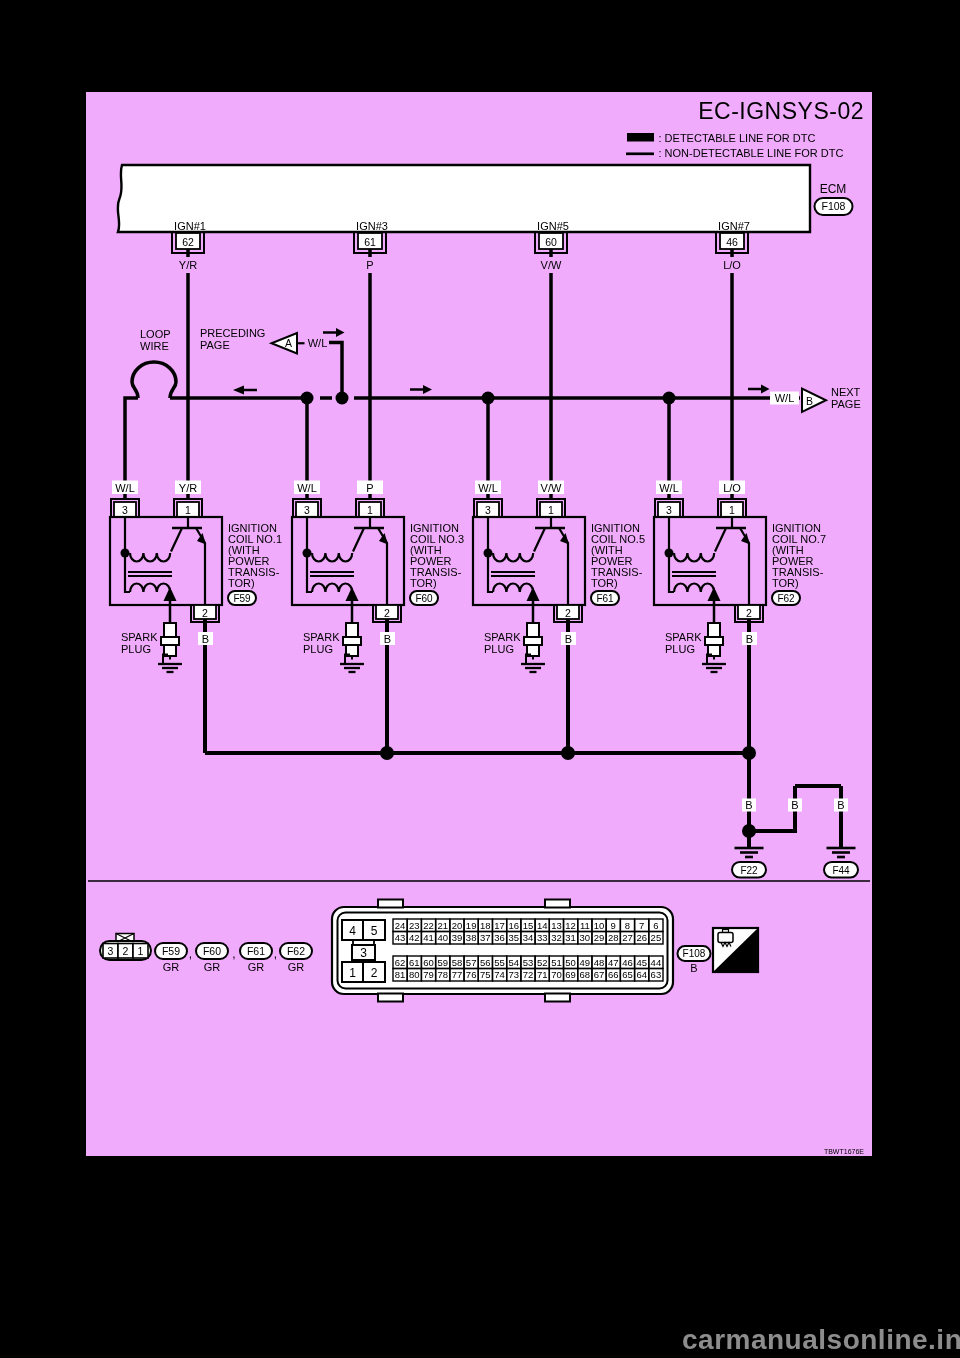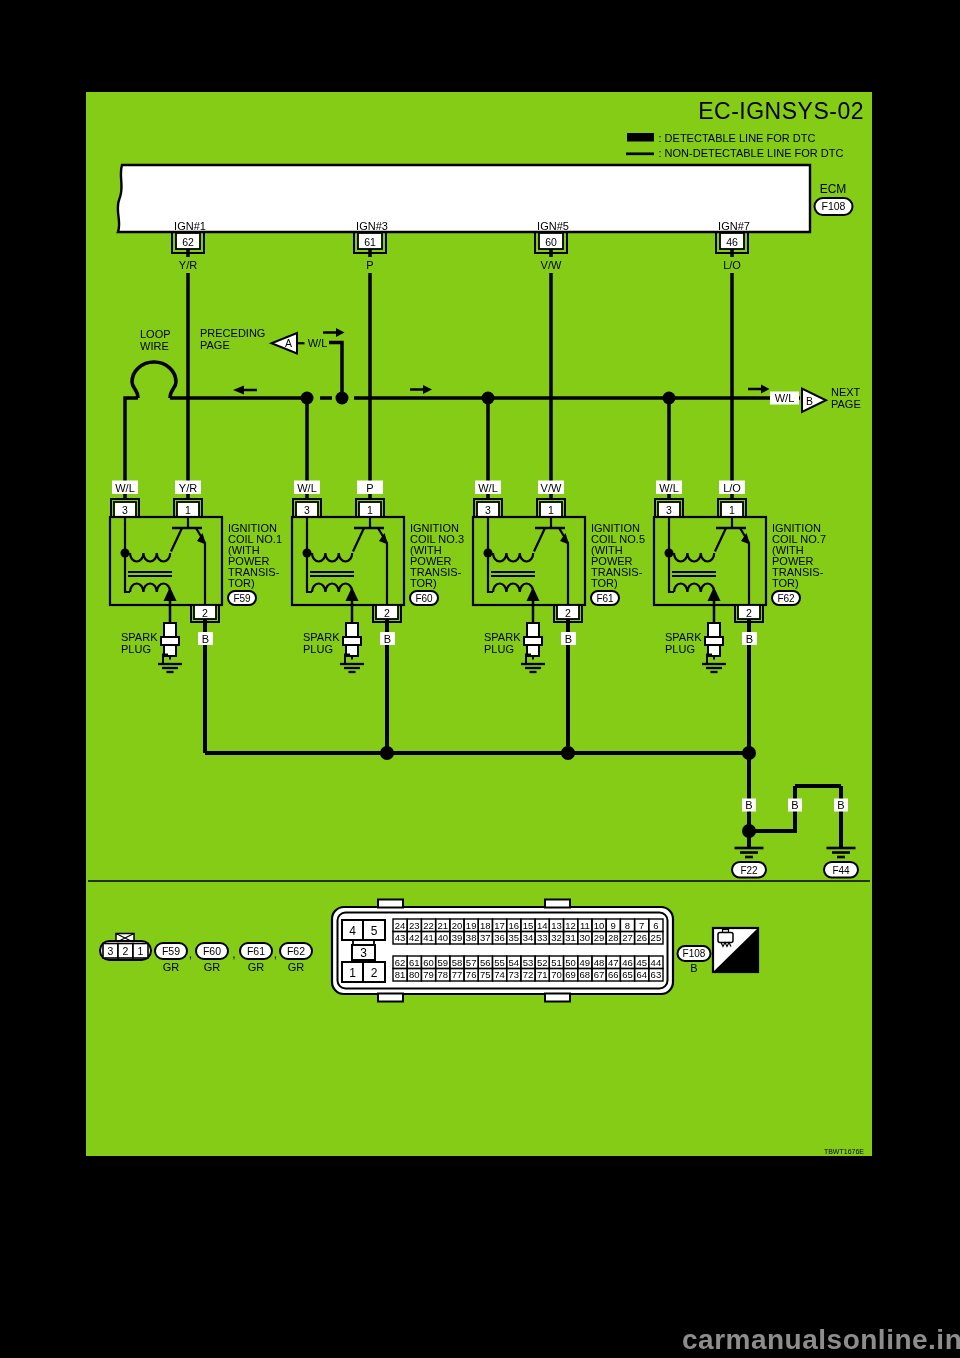--- a/index.html
+++ b/index.html
@@ -1,18 +1,18 @@
 <!DOCTYPE html>
 <html><head>
 <meta charset="utf-8">
 <style>
   html,body{margin:0;padding:0;background:#000;}
   .screen{position:relative;width:960px;height:1358px;background:#000;overflow:hidden;
           font-family:"Liberation Sans",sans-serif;}
-  .page{position:absolute;left:86px;top:92px;width:786px;height:1064px;background:#84cc16;}
+  .page{position:absolute;left:86px;top:92px;width:786px;height:1064px;background:#f0abfc;}
   svg{position:absolute;left:0;top:0;font-family:"Liberation Sans",sans-serif;}
   svg text{fill:#000;}
   .title{letter-spacing:.5px;}
   .watermark{position:absolute;left:682px;top:1324px;width:270px;color:#8d8d8d;
              font-size:28px;letter-spacing:.5px;font-weight:bold;}
 </style>
 </head>
 <body>
 
 <div class="screen">

